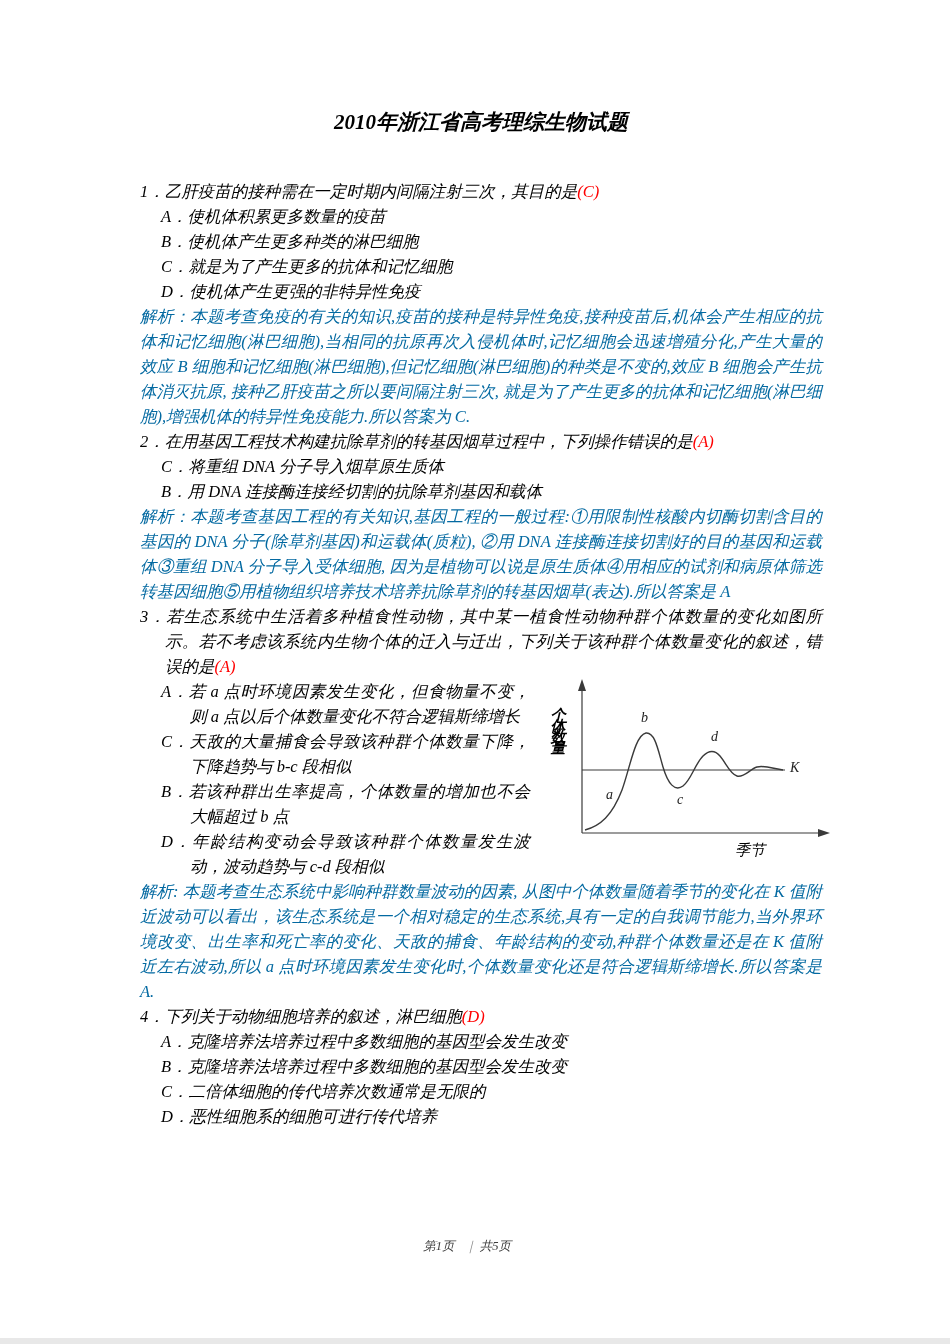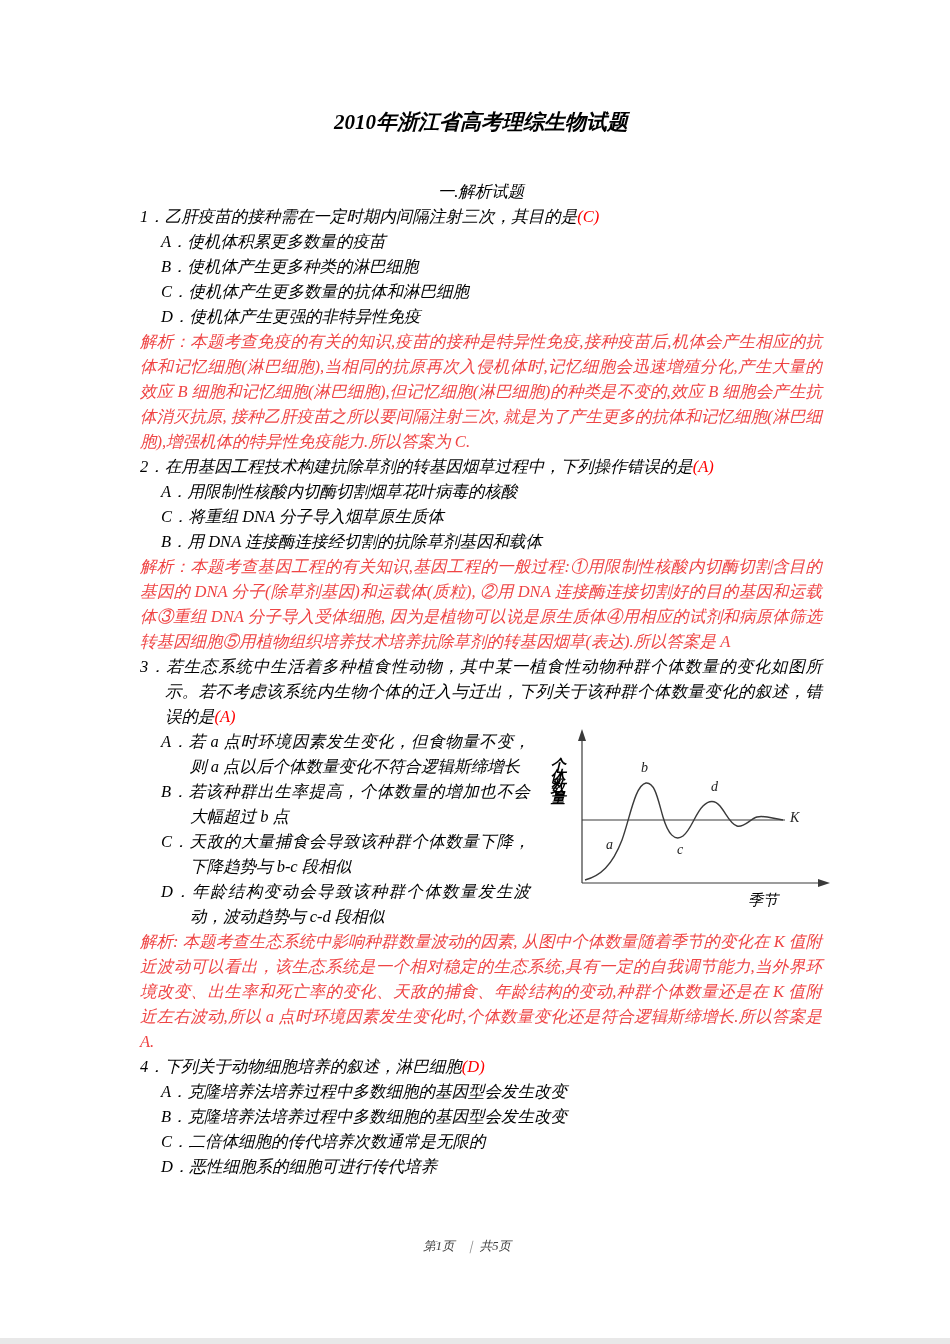--- a/index.html
+++ b/index.html
@@ -8,68 +8,66 @@
     background:#ffffff; overflow:hidden; color:#000;
     font-family:"Liberation Serif","DejaVu Serif",serif;
     font-style:italic;
   }
   .content { padding:110px 128px 0 140px; font-size:16.5px; line-height:25px; }
   .title { font-size:21px; font-weight:bold; text-align:center; margin:0 0 44px 0; }
   .section-heading { text-align:center; margin:0 0 0 0; }
   .question { margin:0; }
   .stem { padding-left:25px; text-indent:-25px; text-align:justify; }
   .option { margin-left:21px; padding-left:29px; text-indent:-29px; text-align:justify; }
-  .analysis { color:#ef4444; text-align:justify; }
+  .analysis { color:#0369a1; text-align:justify; }
   .ans { color:#ff0000; }
 
   
   .figure {
     float:right; width:292px; height:198px; position:relative;
     margin:-6px -12px 4px 12px; line-height:normal; text-indent:0;
   }
   .fig-svg { position:absolute; left:0; top:0; }
   .ax { stroke:#3a3a3a; stroke-width:1.2; fill:none; }
   .curve { stroke:#3a3a3a; stroke-width:1.4; fill:none; }
   .arrow { fill:#3a3a3a; stroke:none; }
   .fig-ylabel {
     position:absolute; left:6px; top:22px;
     writing-mode:vertical-rl; text-orientation:upright;
     letter-spacing:11px; font-size:15px; font-weight:bold;
   }
   .fig-pt { position:absolute; font-size:14px; color:#222; }
   .fig-k  { position:absolute; left:248px; top:87px; font-size:14px; color:#222; }
-  .fig-xlabel { position:absolute; left:206px; top:168px; font-size:15px; }
+  .fig-xlabel { position:absolute; left:193px; top:168px; font-size:15px; }
 
   .footer {
     position:absolute; left:0; right:16px; top:1238px;
     text-align:center; font-size:12.5px; color:#3c3c3c;
   }
   .footer .sep { margin:0 3px 0 10px; color:#8a8a8a; }
 </style>
 </head>
 <body>
 
 <div class="page">
   <div class="content">
 
     <div class="title">2010年浙江省高考理综生物试题</div>
-    <div class="section-heading">一.解析试题</div>
 
     <div class="question">
       <div class="stem"><span>1．</span><span>乙肝疫苗的接种需在一定时期内间隔注射三次，其目的是</span><span class="ans">(C)</span></div>
       <div class="option">A．使机体积累更多数量的疫苗</div>
       <div class="option">B．使机体产生更多种类的淋巴细胞</div>
-      <div class="option">C．使机体产生更多数量的抗体和淋巴细胞</div>
+      <div class="option">C．就是为了产生更多的抗体和记忆细胞</div>
       <div class="option">D．使机体产生更强的非特异性免疫</div>
       <div class="analysis">解析：本题考查免疫的有关的知识,疫苗的接种是特异性免疫,接种疫苗后,机体会产生相应的抗体和记忆细胞(淋巴细胞),当相同的抗原再次入侵机体时,记忆细胞会迅速增殖分化,产生大量的效应 B 细胞和记忆细胞(淋巴细胞),但记忆细胞(淋巴细胞)的种类是不变的,效应 B 细胞会产生抗体消灭抗原, 接种乙肝疫苗之所以要间隔注射三次, 就是为了产生更多的抗体和记忆细胞(淋巴细胞),增强机体的特异性免疫能力.所以答案为 C.</div>
     </div>
 
     <div class="question">
       <div class="stem"><span>2．</span><span>在用基因工程技术构建抗除草剂的转基因烟草过程中，下列操作错误的是</span><span class="ans">(A)</span></div>
-      <div class="option">A．用限制性核酸内切酶切割烟草花叶病毒的核酸</div>
       <div class="option">C．将重组 DNA 分子导入烟草原生质体</div>
       <div class="option">B．用 DNA 连接酶连接经切割的抗除草剂基因和载体</div>
       <div class="analysis">解析：本题考查基因工程的有关知识,基因工程的一般过程:①用限制性核酸内切酶切割含目的基因的 DNA 分子(除草剂基因)和运载体(质粒), ②用 DNA 连接酶连接切割好的目的基因和运载体③重组 DNA 分子导入受体细胞, 因为是植物可以说是原生质体④用相应的试剂和病原体筛选转基因细胞⑤用植物组织培养技术培养抗除草剂的转基因烟草(表达).所以答案是 A</div>
     </div>
 
     <div class="question">
       <div class="stem"><span>3．</span><span>若生态系统中生活着多种植食性动物，其中某一植食性动物种群个体数量的变化如图所示。若不考虑该系统内生物个体的迁入与迁出，下列关于该种群个体数量变化的叙述，错误的是</span><span class="ans">(A)</span></div>
 
       <div class="figure">
         <svg class="fig-svg" width="292" height="198" viewBox="0 0 292 198">
@@ -85,22 +83,22 @@
         <span class="fig-ylabel">个体数量</span>
         <span class="fig-pt" style="left:64px; top:114px;">a</span>
         <span class="fig-pt" style="left:99px; top:37px;">b</span>
         <span class="fig-pt" style="left:135px; top:119px;">c</span>
         <span class="fig-pt" style="left:169px; top:56px;">d</span>
         <span class="fig-k">K</span>
         <span class="fig-xlabel">季节</span>
       </div>
 
       <div class="option">A．若 a 点时环境因素发生变化，但食物量不变，则 a 点以后个体数量变化不符合逻辑斯缔增长</div>
+      <div class="option">C．天敌的大量捕食会导致该种群个体数量下降，下降趋势与 b-c 段相似</div>
       <div class="option">B．若该种群出生率提高，个体数量的增加也不会大幅超过 b 点</div>
-      <div class="option">C．天敌的大量捕食会导致该种群个体数量下降，下降趋势与 b-c 段相似</div>
       <div class="option">D．年龄结构变动会导致该种群个体数量发生波动，波动趋势与 c-d 段相似</div>
       <div class="analysis" style="clear:both;">解析: 本题考查生态系统中影响种群数量波动的因素, 从图中个体数量随着季节的变化在 K 值附近波动可以看出，该生态系统是一个相对稳定的生态系统,具有一定的自我调节能力,当外界环境改变、出生率和死亡率的变化、天敌的捕食、年龄结构的变动,种群个体数量还是在 K 值附近左右波动,所以 a 点时环境因素发生变化时,个体数量变化还是符合逻辑斯缔增长.所以答案是 A.</div>
     </div>
 
     <div class="question">
       <div class="stem"><span>4．</span><span>下列关于动物细胞培养的叙述，淋巴细胞</span><span class="ans">(D)</span></div>
       <div class="option">A．克隆培养法培养过程中多数细胞的基因型会发生改变</div>
       <div class="option">B．克隆培养法培养过程中多数细胞的基因型会发生改变</div>
       <div class="option">C．二倍体细胞的传代培养次数通常是无限的</div>
       <div class="option">D．恶性细胞系的细胞可进行传代培养</div>

